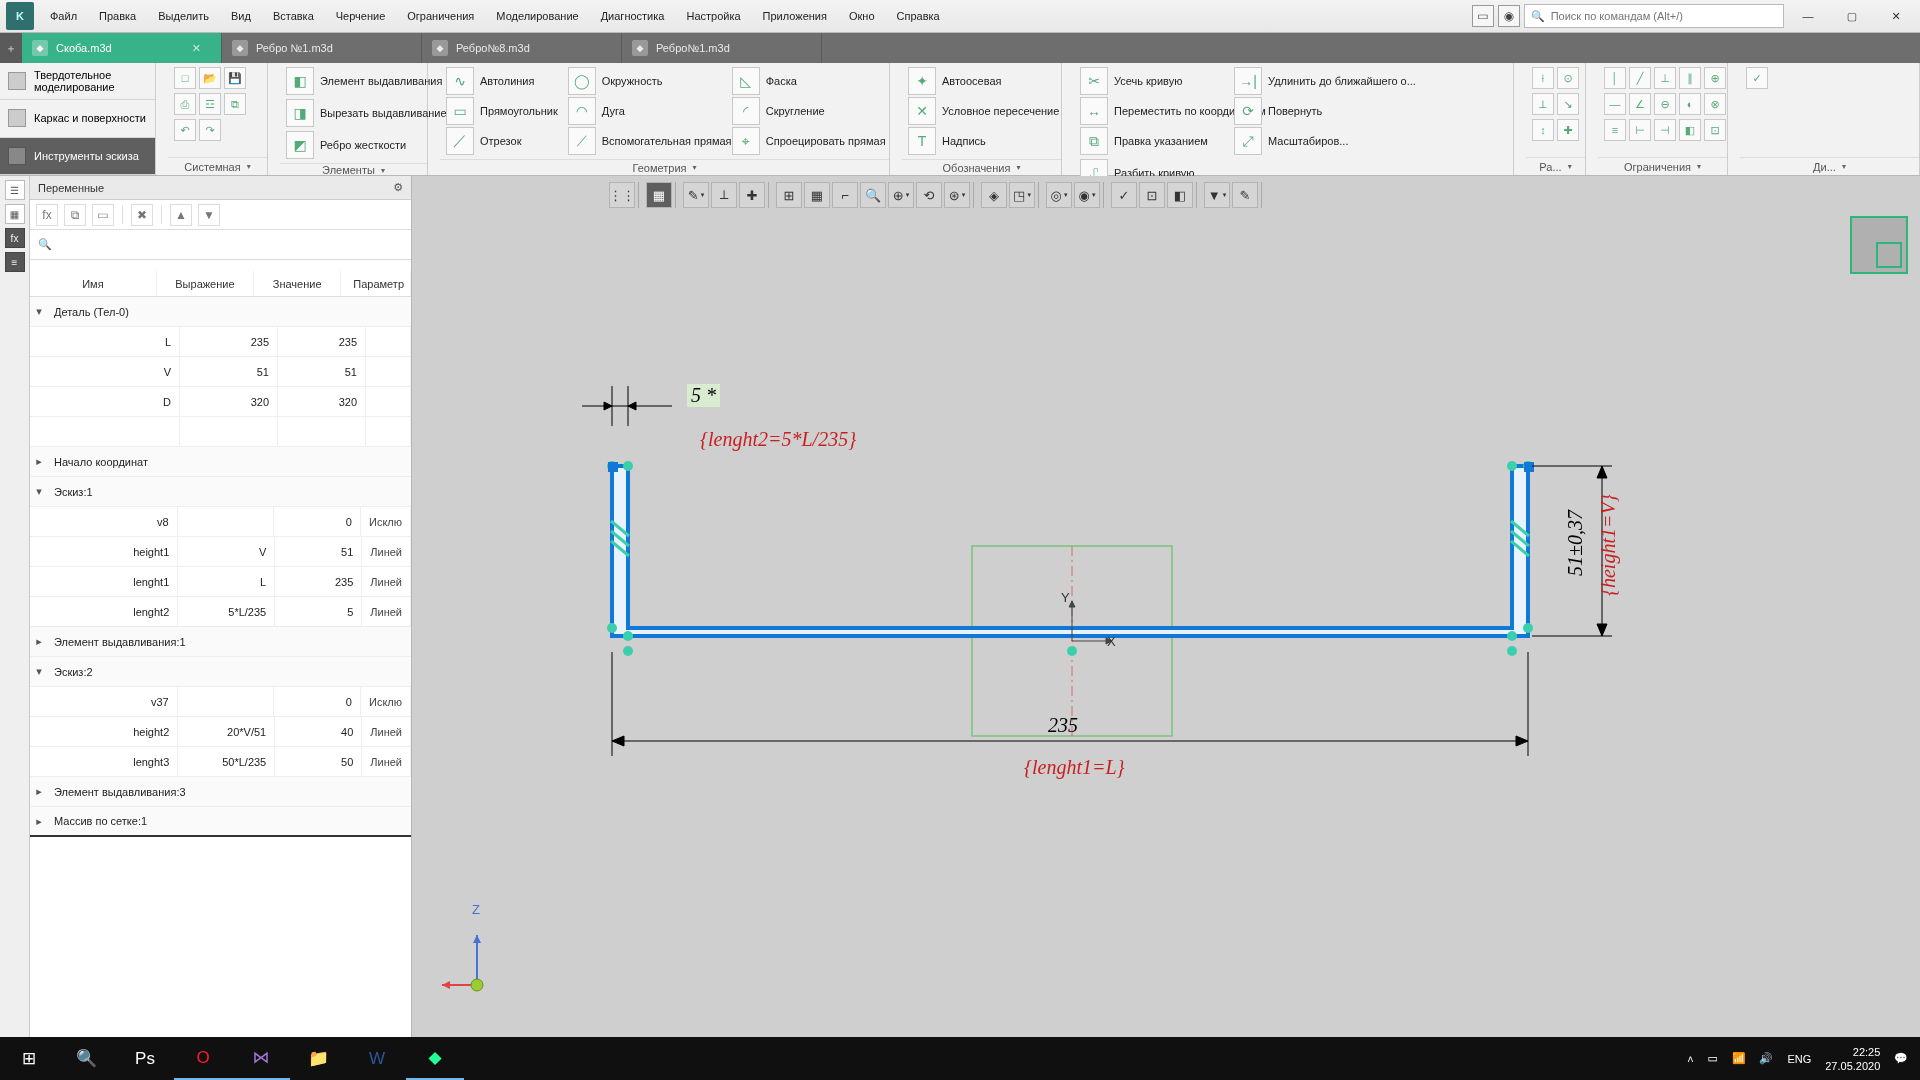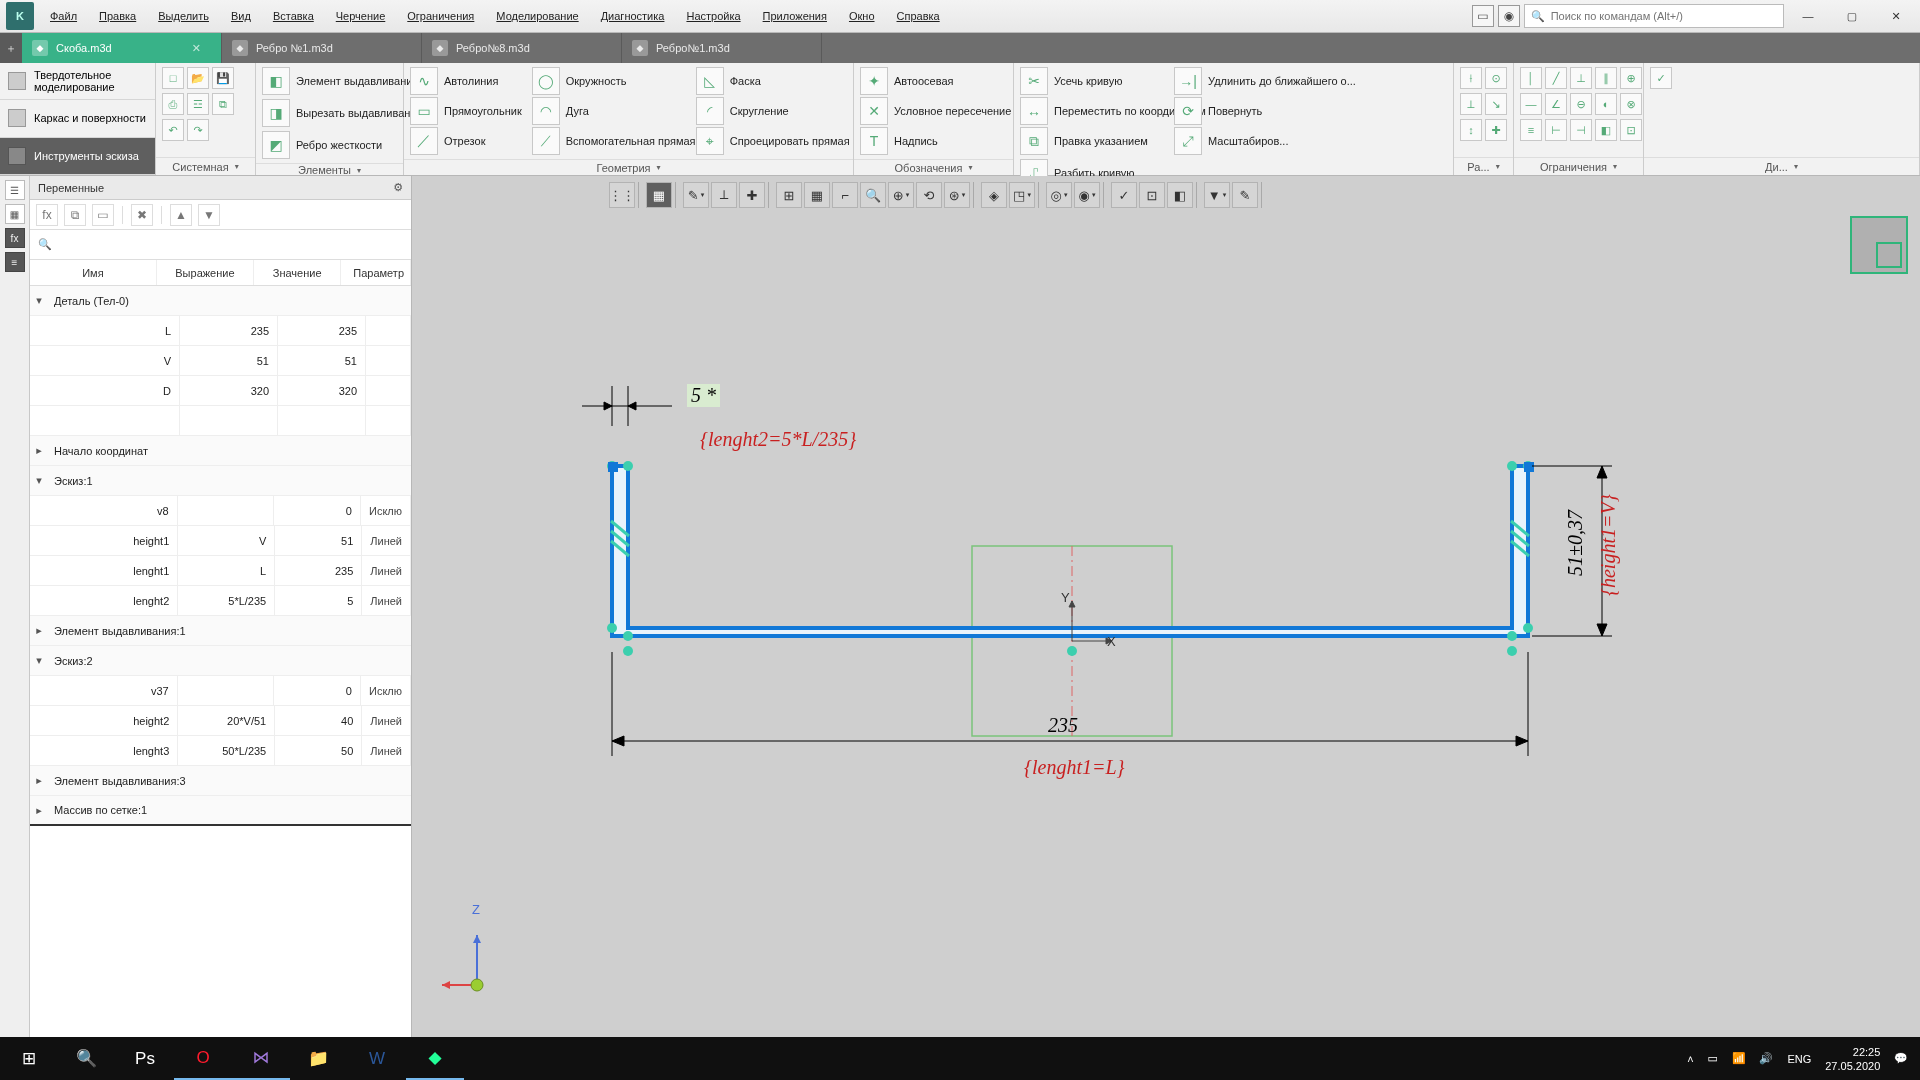--- a/index.html
+++ b/index.html
@@ -2,37 +2,37 @@
 <html><head>
 <meta charset="utf-8">
 <style>
 * { margin: 0; padding: 0; box-sizing: border-box; font-family: "Segoe UI", Tahoma, sans-serif; font-size: 11px; user-select: none; }
 body { background: #cfcfcf; overflow: hidden; width: 1920px; height: 1080px; position: relative; }
 
 
 .menubar { height: 33px; background: linear-gradient(#f3f3f3,#e8e8e8); border-bottom: 1px solid #b9b9b9; display: flex; align-items: center; }
 .appicon { width: 28px; height: 28px; margin: 0 6px; background:#2f6f6d; display:flex; align-items:center; justify-content:center; color:#bfe; font-weight:bold; border-radius:2px;}
 .menubar-items { display:flex; gap:2px; }
-.menubar-item { padding: 6px 10px; color:#222;text-decoration:underline; }
+.menubar-item { padding: 6px 10px; color:#222; }
 .menubar-right { margin-left:auto; display:flex; align-items:center; gap:4px; padding-right:4px;}
 .win-btn { width:40px; height:24px; display:flex; align-items:center; justify-content:center; color:#333;}
 .menubar-icon { width:22px; height:22px; border:1px solid #999; display:flex; align-items:center; justify-content:center; font-size:12px; color:#444; background:#f6f6f6;}
 .search-cmd { width:260px; height:24px; border:1px solid #bbb; background:#fff; display:flex; align-items:center; padding:0 6px; color:#999; gap:6px;}
 .search-cmd input{ border:none; outline:none; flex:1; font-size:11px; color:#333; }
 
 
 .tabstrip { height: 30px; background:#6e6e6e; display:flex; align-items:stretch; }
 .tab-add { width:22px; display:flex; align-items:center; justify-content:center; color:#ddd; background:#5a5a5a;}
 .tab { display:flex; align-items:center; gap:8px; padding:0 20px 0 10px; color:#eaeaea; background:#6e6e6e; border-right:1px solid #5a5a5a; min-width:200px;}
 .tab.active { background:#38b288; color:#fff; }
 .tab .doc-ico{ width:16px;height:16px; background:rgba(255,255,255,.3); border-radius:2px; display:flex; align-items:center; justify-content:center; font-size:9px;}
 .tab .x{ margin-left:auto; opacity:.7;}
 
 
-.ribbon { height: 113px; background:#f2f2f2; border-bottom:1px solid #b7b7b7; display:flex; }
+.ribbon { height: 113px; background:#f2f2f2; border-bottom:1px solid #b7b7b7; display:flex;gap:12px; }
 .rb-left { width:156px; border-right:1px solid #ccc; display:flex; flex-direction:column;}
 .rb-left-btn { flex:1; display:flex; align-items:center; gap:8px; padding:4px 8px; border-bottom:1px solid #d6d6d6;}
 .rb-left-btn.active{ background:#5f5f5f; color:#fff;}
 .rb-left-btn .ic{ width:18px; height:18px; background:#ccc; border:1px solid #999; flex-shrink:0;}
 .rb-left-btn.active .ic{ background:#888; border-color:#555;}
 .rb-left-btn .tx{ line-height:12px; font-size:11px;}
 
 .rb-group { border-right:1px solid #ccc; display:flex; flex-direction:column; }
 .rb-group-body{ flex:1; display:flex; align-items:flex-start; padding:4px 6px; gap:4px; flex-wrap:wrap; align-content:flex-start;}
 .rb-group-title{ height:18px; font-size:10px; color:#555; text-align:center; border-top:1px solid #ddd; display:flex; align-items:center; justify-content:center; gap:6px; padding:0 4px;}
@@ -51,21 +51,21 @@
 .left-thin .stackico.dark{ background:#555; color:#eee; border-color:#444;}
 
 .vars-panel{ width:382px; background:#fff; border-right:1px solid #b7b7b7; display:flex; flex-direction:column; }
 .vars-head{ height:24px; background:#eaeaea; border-bottom:1px solid #ccc; display:flex; align-items:center; padding:0 8px; font-size:12px; color:#333; }
 .vars-head .gear{ margin-left:auto; color:#555;}
 .vars-tool{ height:30px; border-bottom:1px solid #ddd; display:flex; align-items:center; gap:6px; padding:0 6px;}
 .vars-tool .t{ width:22px; height:22px; display:flex; align-items:center; justify-content:center; border:1px solid #ddd; color:#777; font-size:12px;}
 .vars-tool .sep{ width:1px; height:18px; background:#ddd; margin:0 2px;}
 .vars-search{ height:30px; border-bottom:1px solid #ddd; display:flex; align-items:center; padding:0 8px; color:#aaa; gap:6px;}
 .vars-search input{ flex:1; border:none; outline:none; font-size:11px;}
-.vars-cols{ height:26px; border-bottom:1px solid #ddd; display:flex; align-items:flex-end; color:#333; font-size:12px;}
+.vars-cols{ height:26px; border-bottom:1px solid #ddd; display:flex; align-items:flex-end; color:#333; font-size:12px;margin-top:11px;}
 .vars-cols .c{ border-right:1px solid #eee; padding:0 6px; height:100%; display:flex; align-items:center; justify-content:flex-end;}
 .c-name{ width:128px; justify-content:center !important;}
 .c-expr{ width:98px; justify-content:center !important;}
 .c-val{ width:88px; justify-content:center !important;}
 .c-par{ flex:1; justify-content:flex-start !important; padding-left:12px !important;}
 
 .tree{ flex:1; overflow:auto;}
 .trow{ height:30px; display:flex; align-items:center; border-bottom:1px solid #eee; font-size:12px; color:#222;}
 .trow.h{ background:#fafafa; font-weight:500;}
 .trow .tri{ width:18px; text-align:center; color:#555;}

